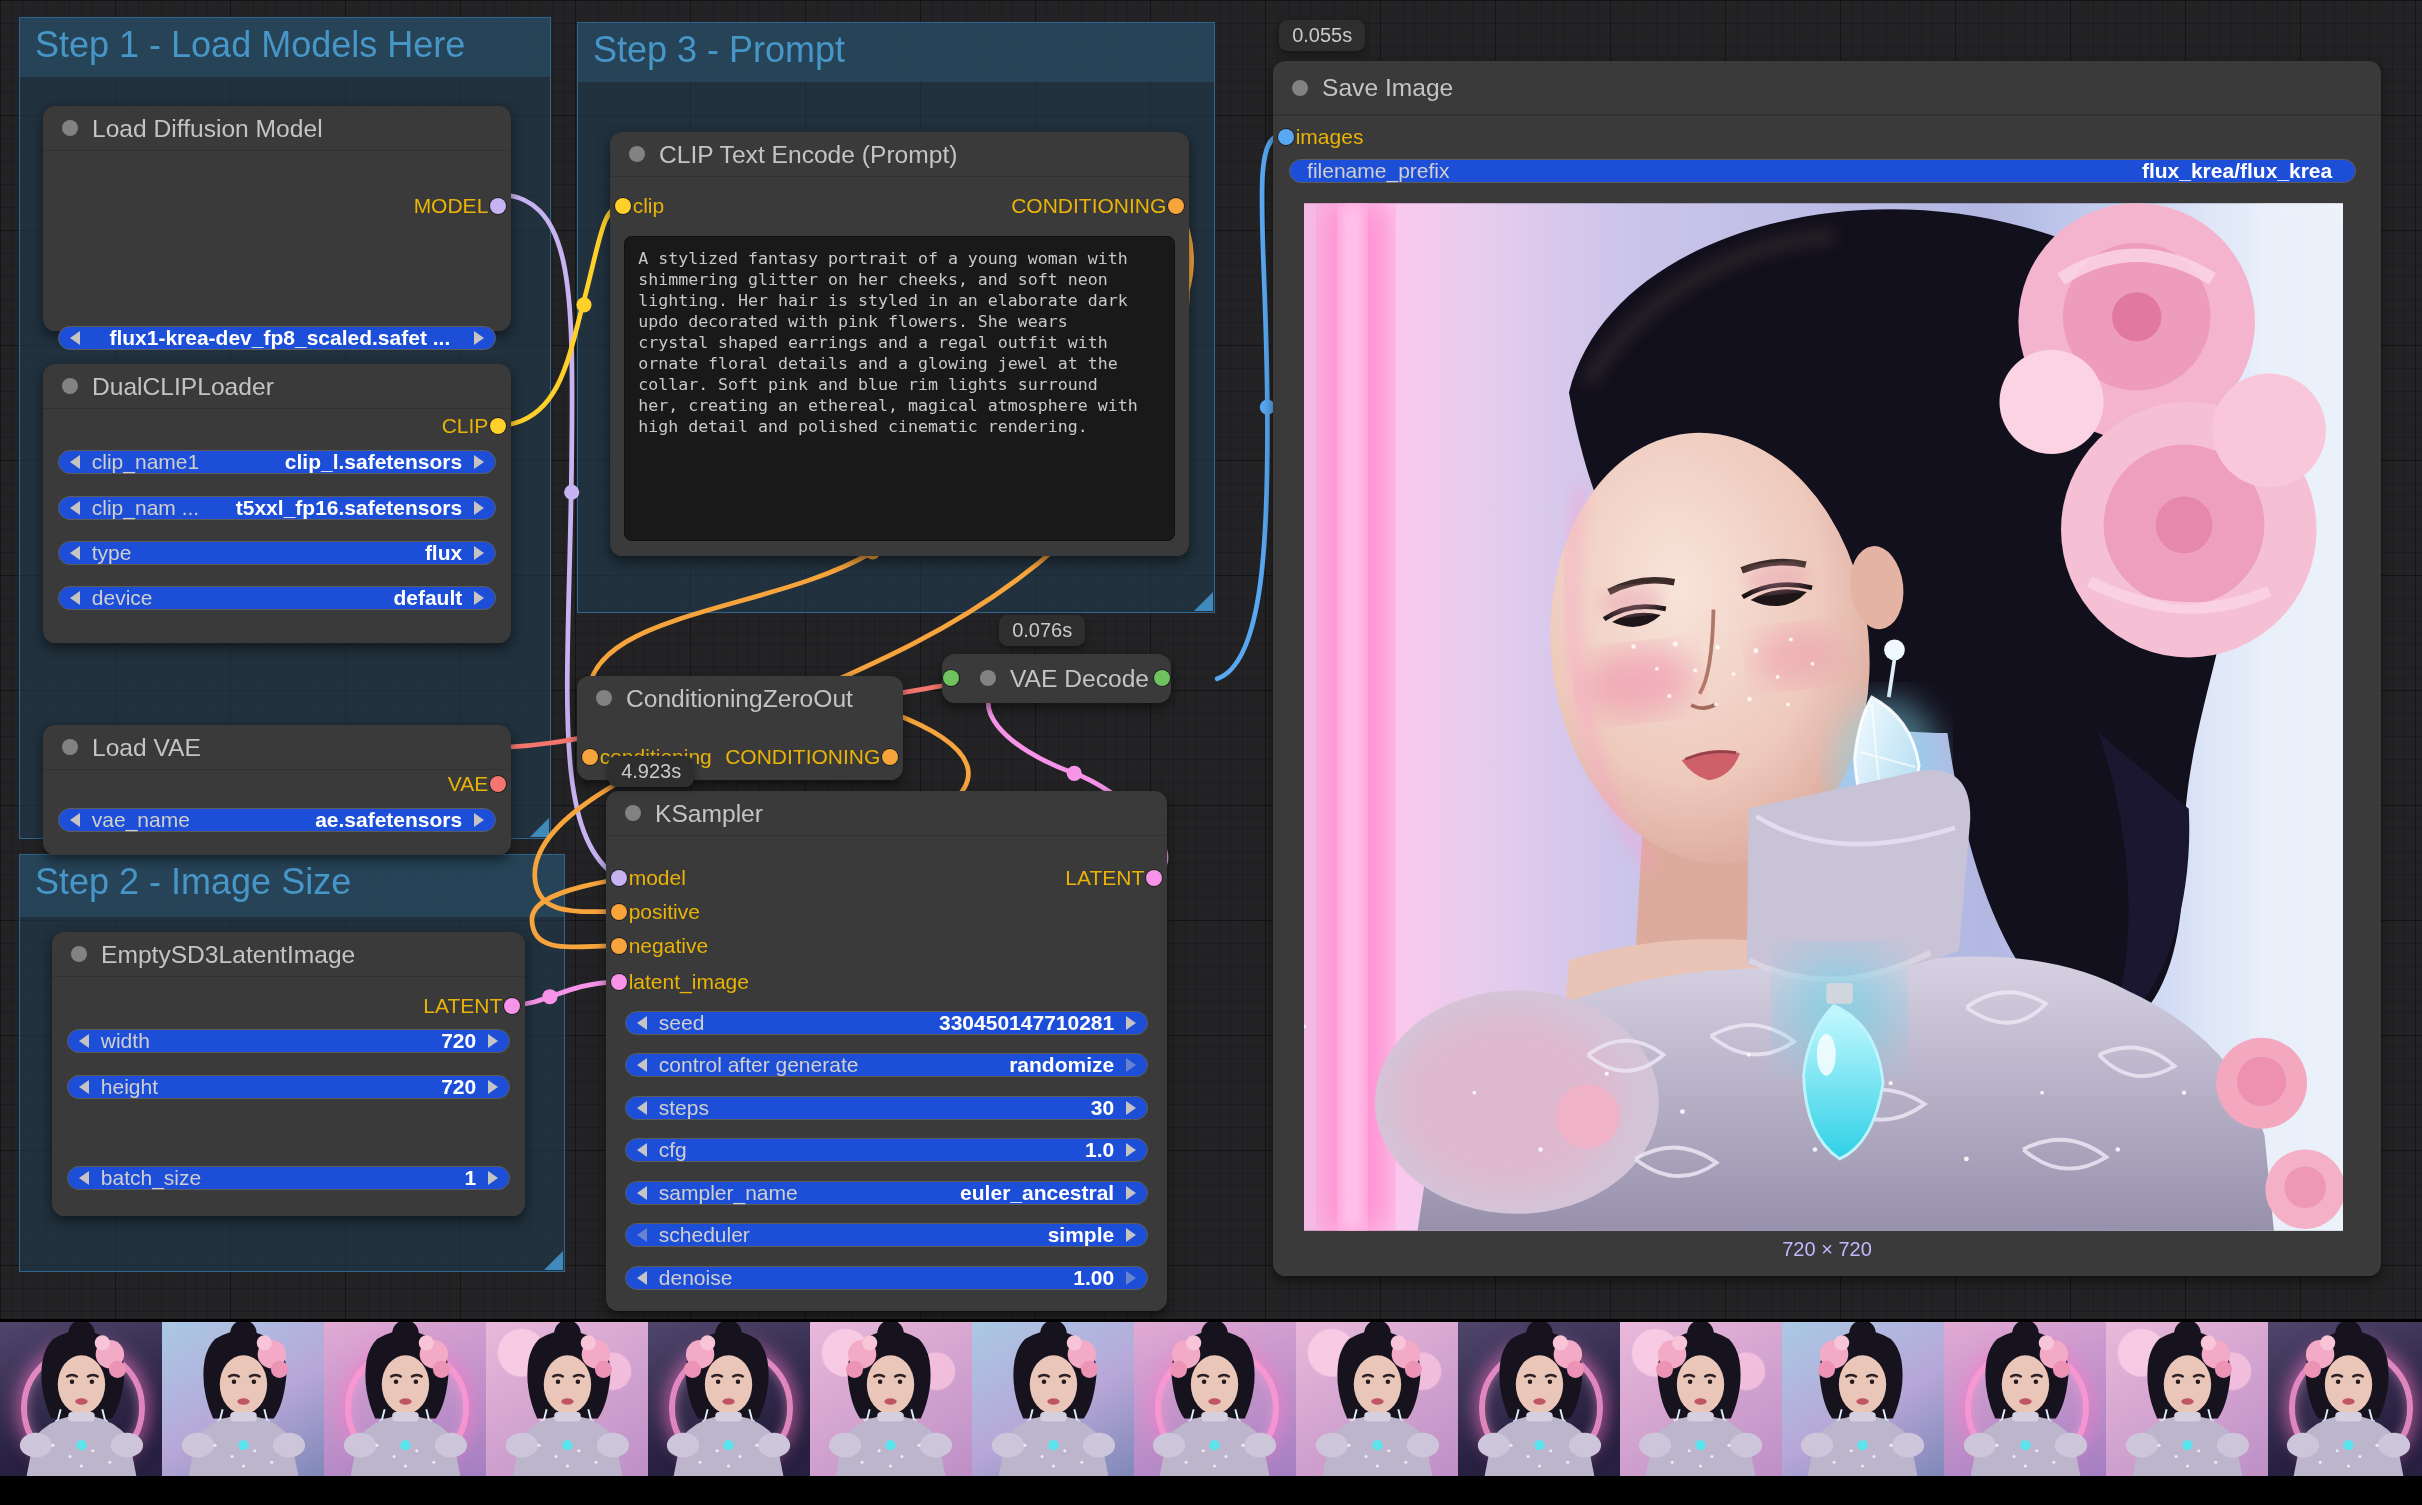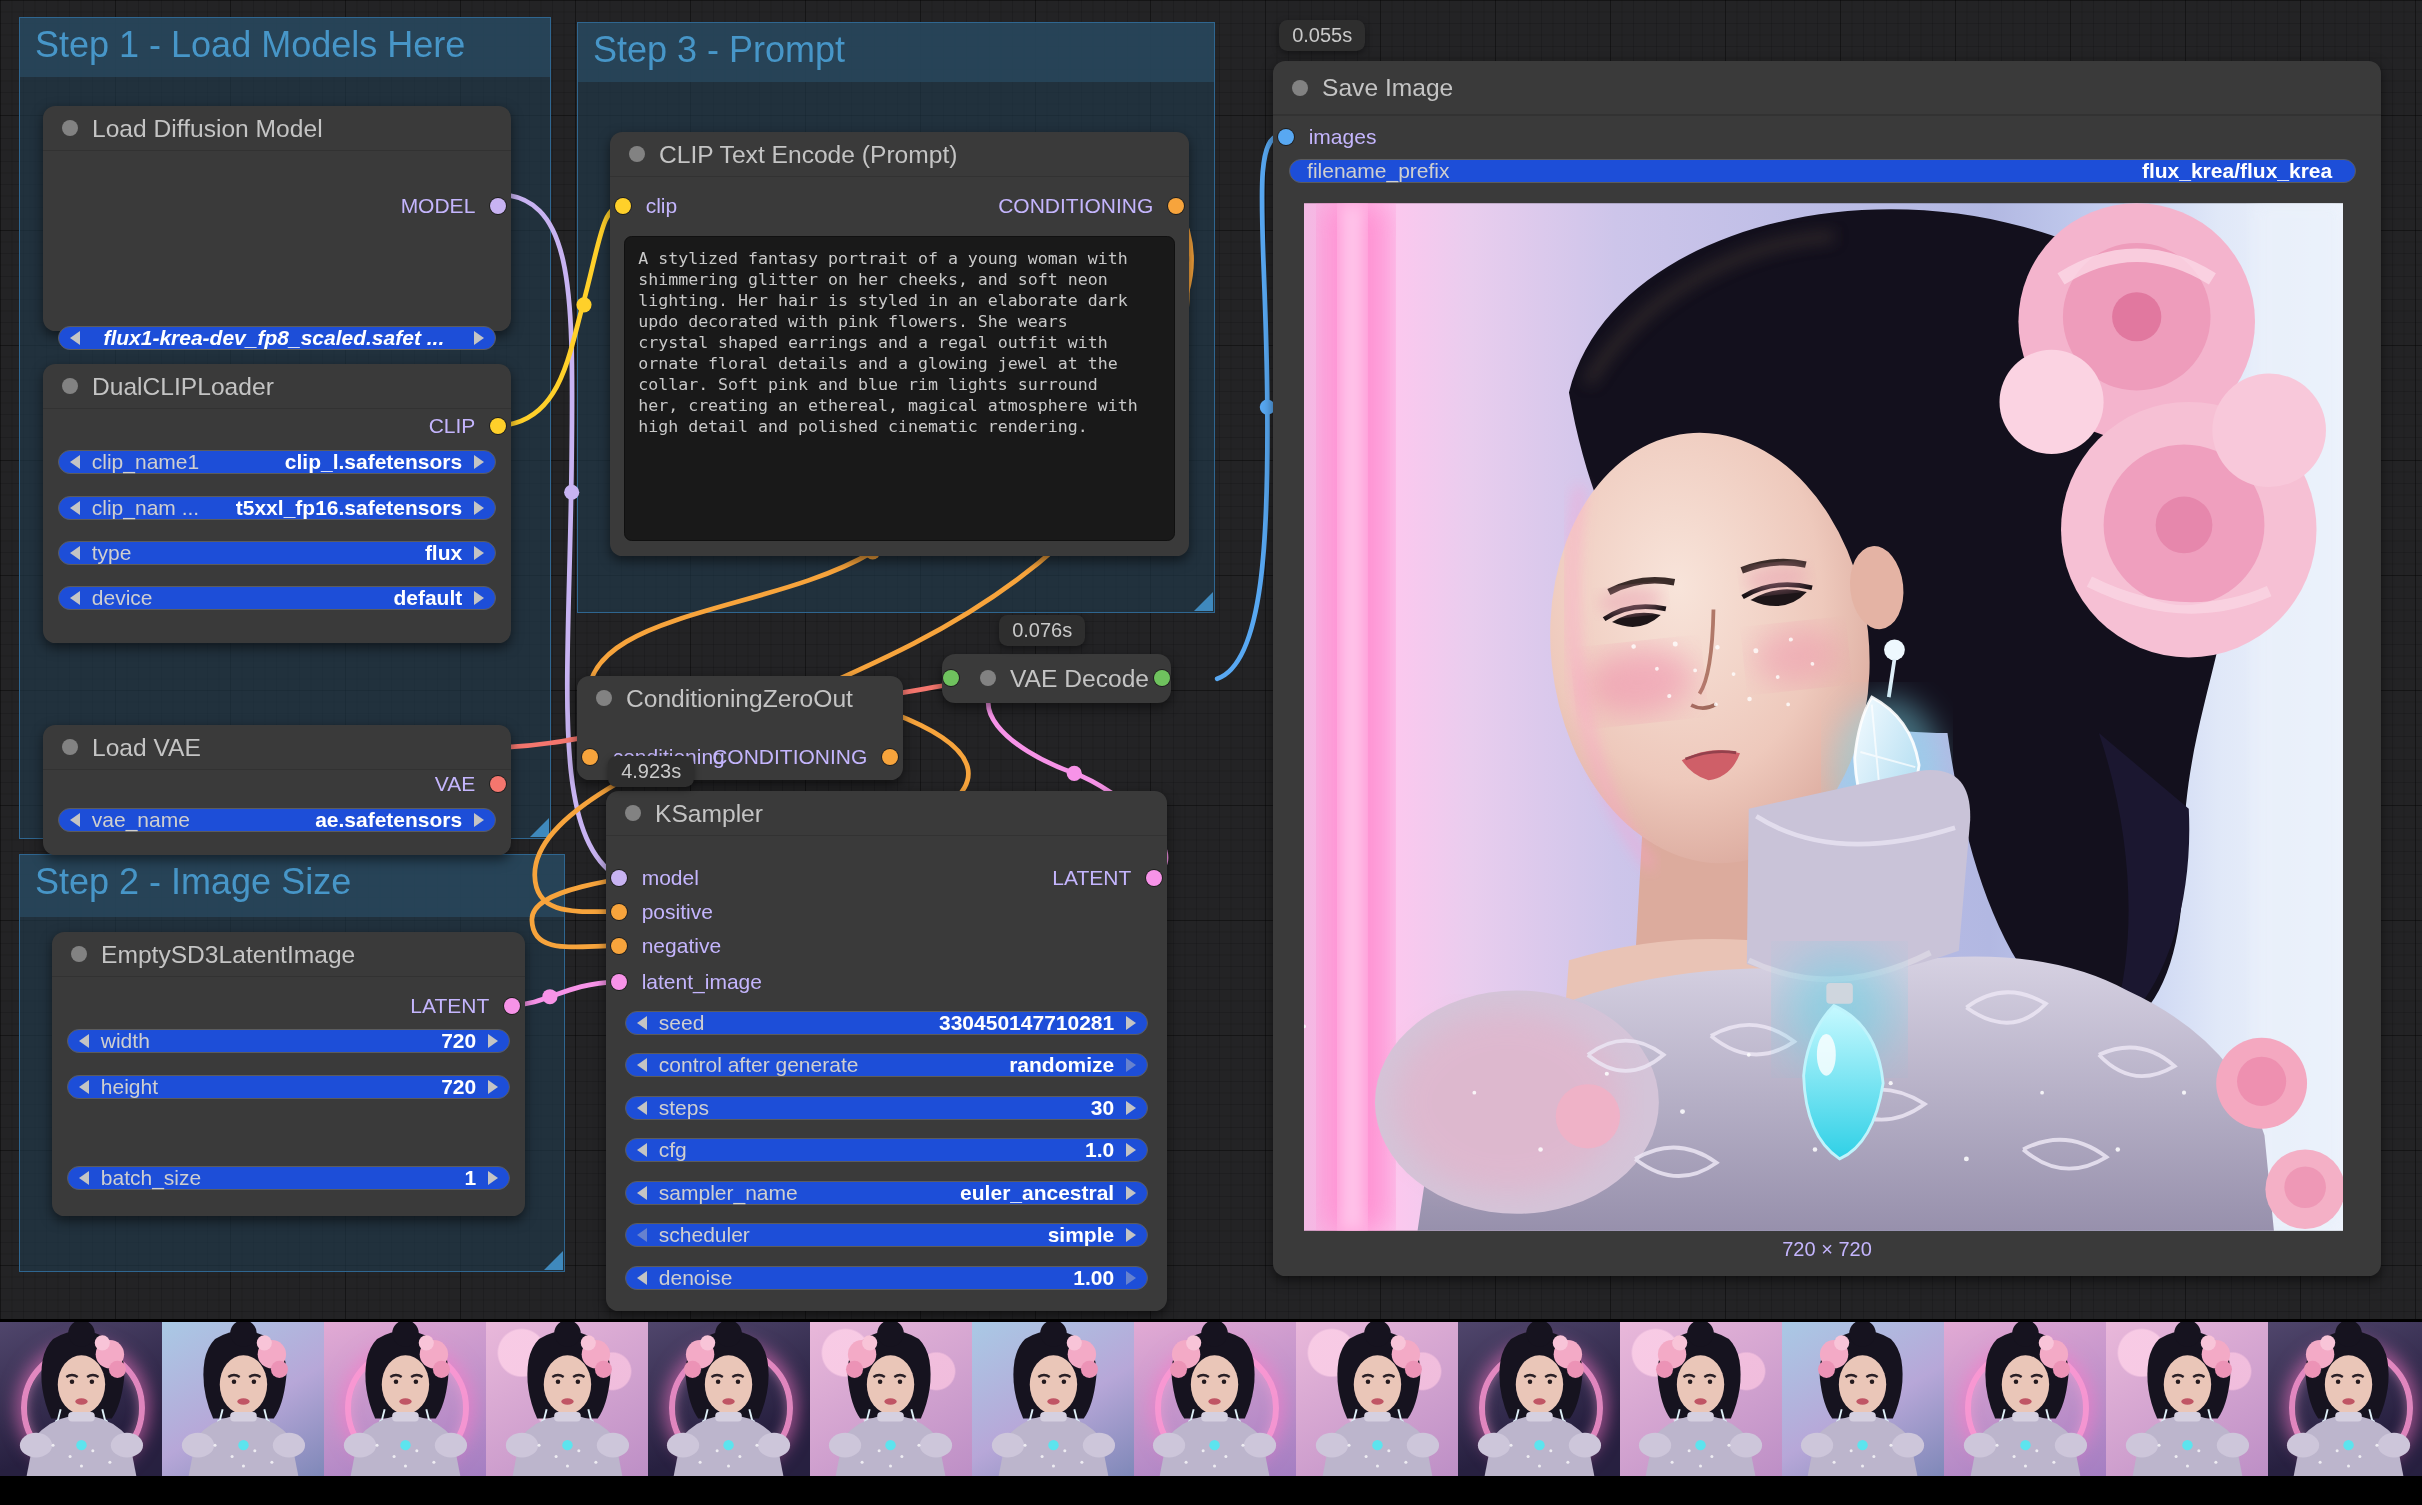--- a/index.html
+++ b/index.html
@@ -19,33 +19,33 @@
   .group::after{content:"";position:absolute;right:0.9px;bottom:0.9px;width:0;height:0;
     border-left:19px solid transparent;border-bottom:19px solid #3f89bd;}
   
   svg.wires{position:absolute;left:0;top:0;z-index:5;pointer-events:none;}
   .wire{fill:none;stroke-width:5;stroke-linecap:round;}
   
   .node{position:absolute;background:#3a3a3a;border-radius:12.3px;box-shadow:0 4.7px 11.4px rgba(0,0,0,.5);z-index:10;}
   .ntitle{position:absolute;left:0;right:0;top:0;height:44px;border-bottom:1.9px solid #323232;border-radius:12.3px 12.3px 0 0;}
   .ntitle .tdot{position:absolute;left:19px;top:14px;width:16px;height:16px;border-radius:50%;background:#828282;}
   .ntitle .ttext{position:absolute;left:49px;top:8.5px;font-size:24.6px;color:#c4c4c4;white-space:nowrap;}
-  .port{position:absolute;height:23px;display:flex;align-items:center;gap:15px;font-size:21px;color:#c4b5fd;}
+  .port{position:absolute;height:23px;display:flex;align-items:center;gap:2px;font-size:21px;color:#eab308;}
   .pdot{width:16px;height:16px;border-radius:50%;flex:0 0 auto;box-shadow:0 0 0 0.9px rgba(0,0,0,.5);}
   .port.in{left:4.7px;}
   .port.out{right:4.7px;flex-direction:row-reverse;}
   .pill{position:absolute;height:24px;background:#1d4ed8;border:0.9px solid #5c5c5c;border-radius:17px;
     display:flex;align-items:center;padding:0 11.4px;box-sizing:border-box;justify-content:space-between;}
   .arr{width:0;height:0;border:7.6px solid transparent;flex:0 0 auto;}
   .arr-l{border-right:10.4px solid #c4c4c4;border-left:none;}
   .arr-r{border-left:10.4px solid #c4c4c4;border-right:none;}
   .arr.dim{opacity:.45;}
   .wlabel{font-size:21px;color:#cfcfcf;margin-left:11.4px;white-space:nowrap;}
   .wvalue{font-size:21px;color:#fff;font-weight:700;margin-left:auto;margin-right:11.4px;white-space:nowrap;}
-  .wvalue.lead{margin-left:23px;margin-right:auto;font-style:italic;}
+  .wvalue.lead{margin-left:29px;margin-right:auto;}
   .prompt{position:absolute;background:#191919;border:0.9px solid #101010;border-radius:7.6px;
     font-family:"DejaVu Sans Mono",monospace;font-size:16.6px;line-height:21px;color:#c9c9c9;
     padding:11.4px 13.2px;white-space:pre-wrap;box-sizing:border-box;}
   .badge{position:absolute;background:#2e2e2e;border-radius:8.5px;padding:3.8px 13.2px;font-size:20px;
     color:var(--badge_text);z-index:11;box-shadow:0 2.8px 7.6px rgba(0,0,0,.4);}
   
   .collapsed{display:flex;align-items:center;border-radius:13.2px;}
   .cdot{position:absolute;width:16px;height:16px;border-radius:50%;background:var(--collapse);top:16px;box-shadow:0 0 0 0.9px rgba(0,0,0,.5);}
   
   .sep{position:absolute;left:0;right:0;height:1.9px;background:#323232;}

